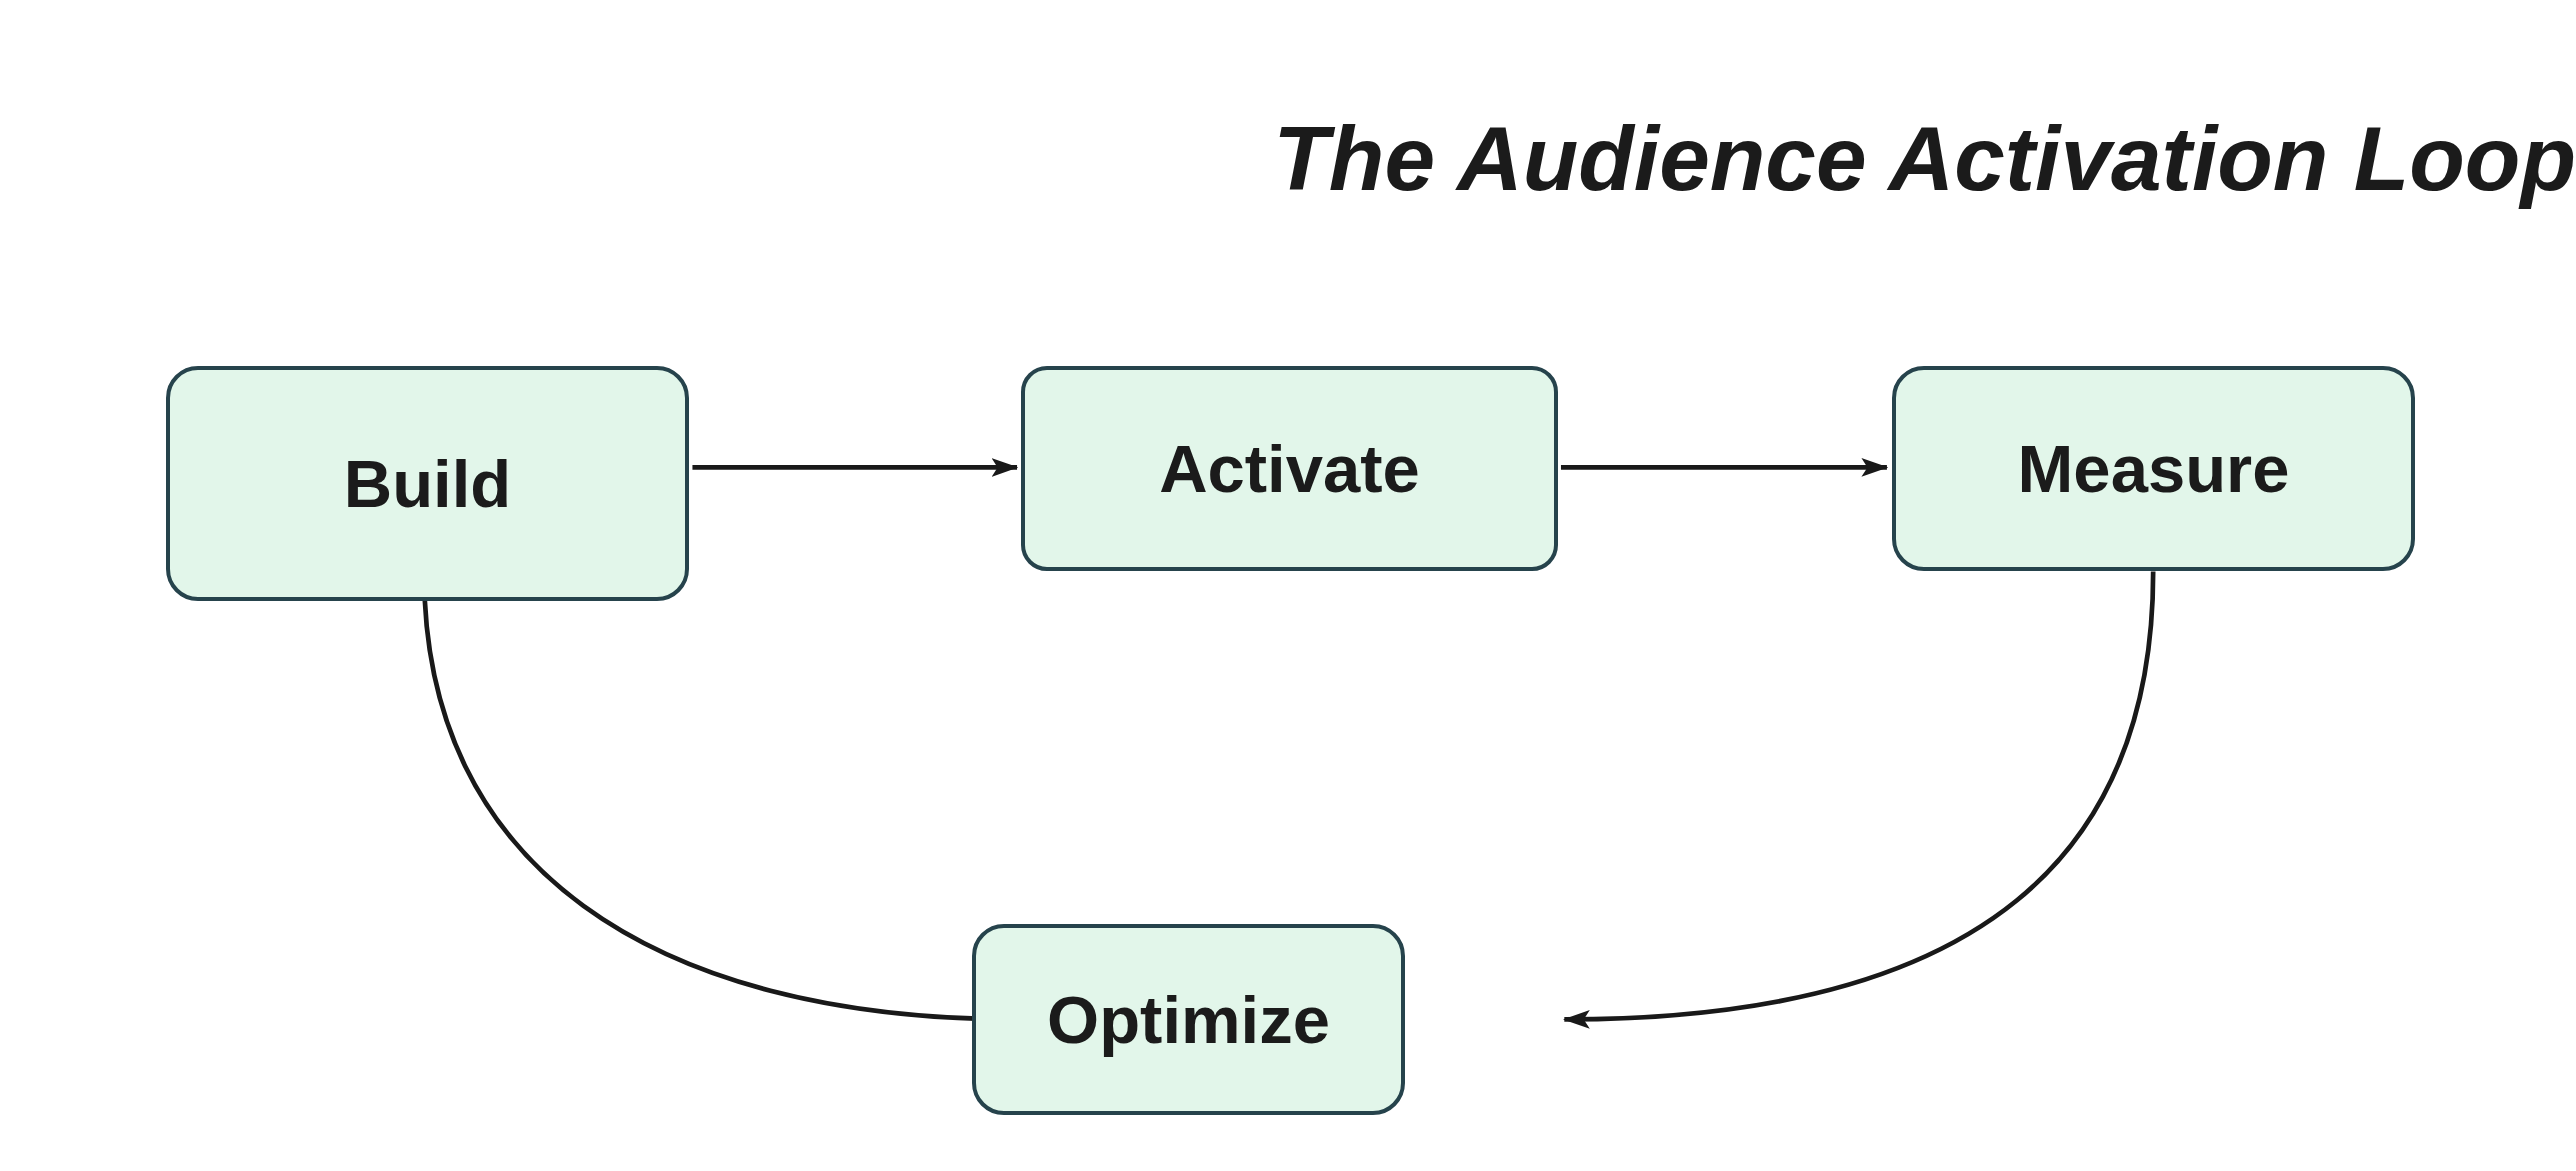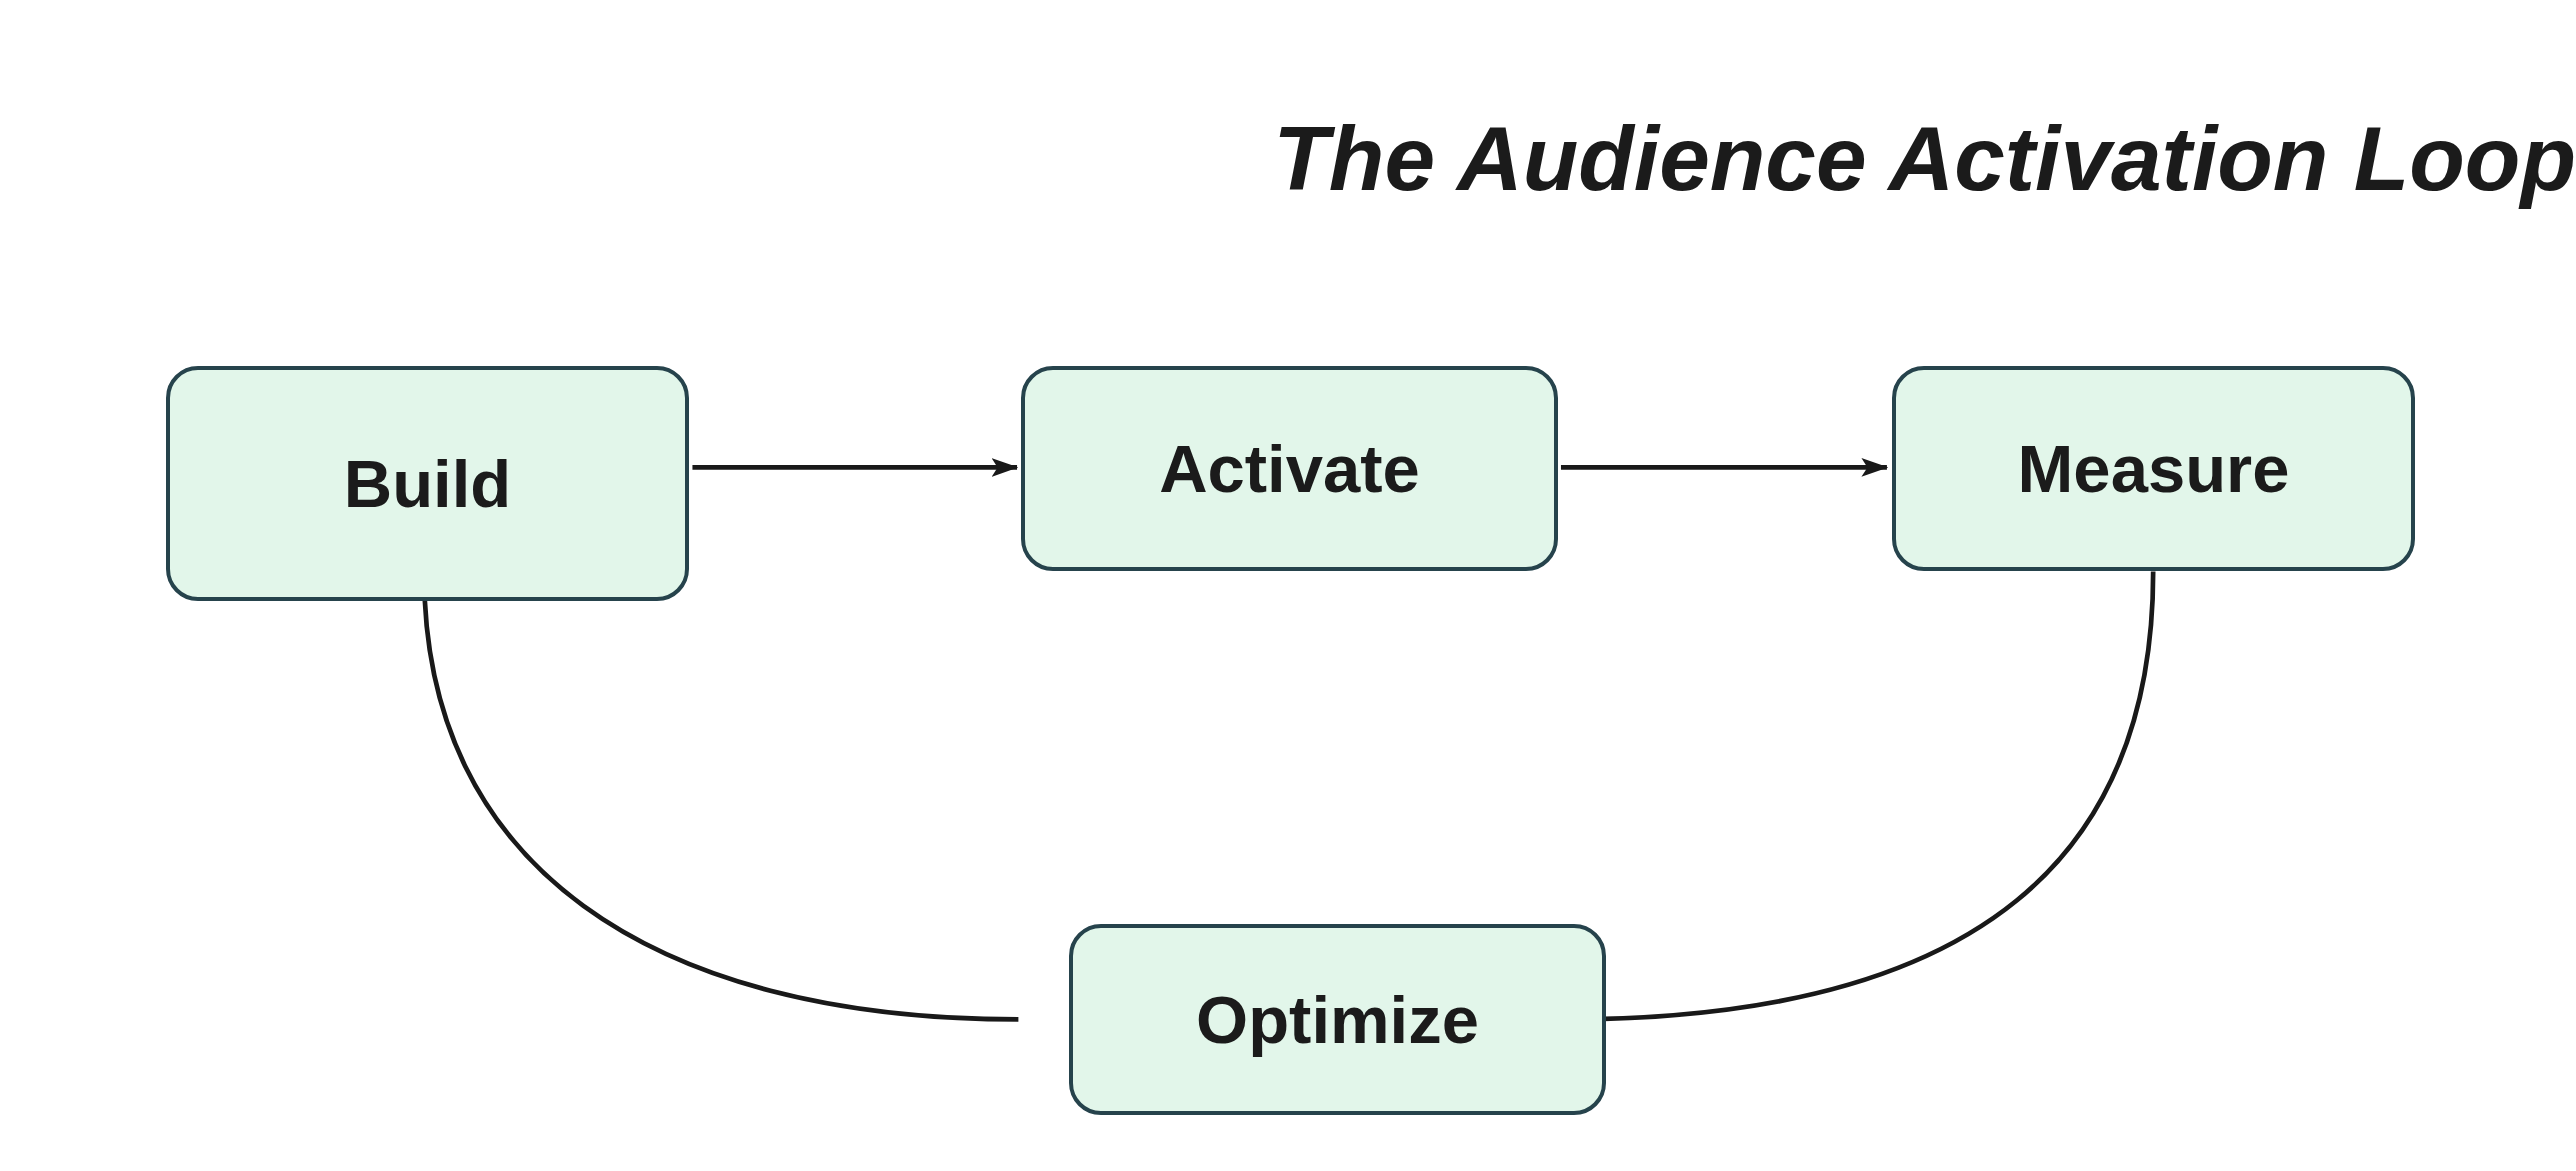--- a/index.html
+++ b/index.html
@@ -55,23 +55,23 @@
     align-items: center;
     justify-content: center;
   }
   .node-label {
     font-size: 67px;
     font-weight: 700;
     color: var(--text, #1b1b1b);
     white-space: nowrap;
   }
   #node-build    { left: 166px;  top: 366px;  width: 523px; height: 235px; }
-  #node-activate { left: 1021px; top: 366px;  width: 537px; height: 205px; }
+  #node-activate { left: 1021px; top: 366px;  width: 537px; height: 205px; border-radius: 26px; }
   #node-measure  { left: 1892px; top: 366px;  width: 523px; height: 205px; }
-  #node-optimize { left: 1069px; top: 924px; width: 537px; height: 191px; }
+  #node-optimize { left: 972px; top: 924px; width: 433px; height: 191px; }
 </style>
 </head>
 <body>
 
 <div class="canvas">
 
   <h1 class="title">The Audience Activation Loop</h1>
 
   <svg class="edges" viewBox="0 0 3840 1746" xmlns="http://www.w3.org/2000/svg">
     <defs>

